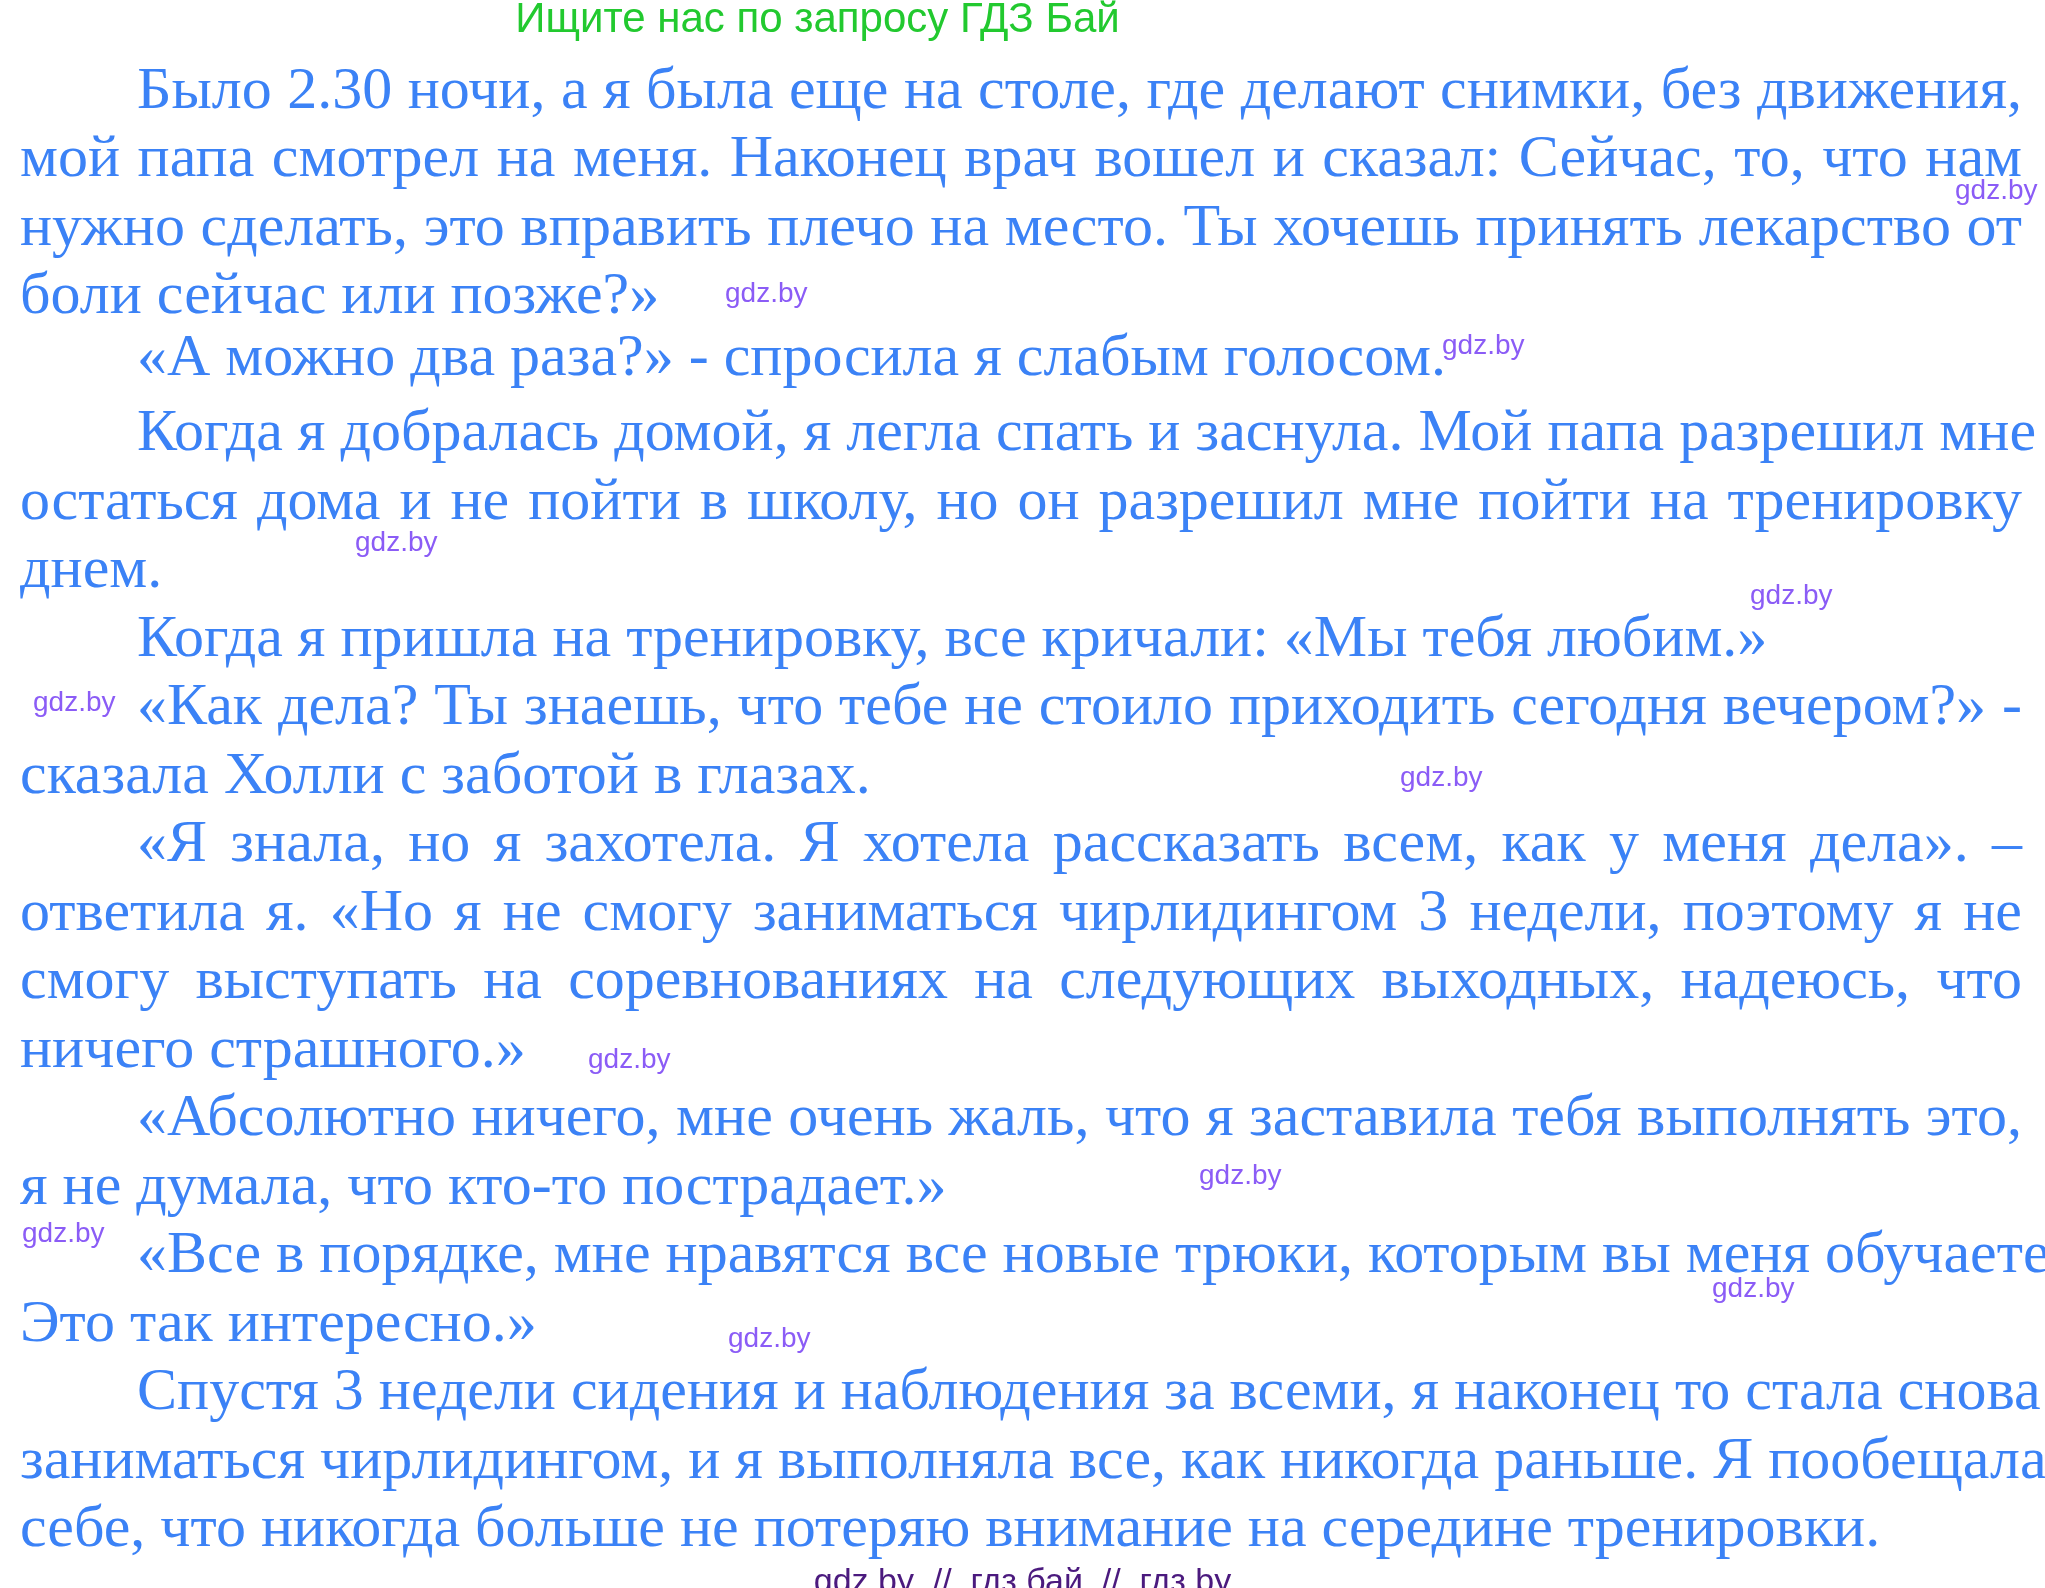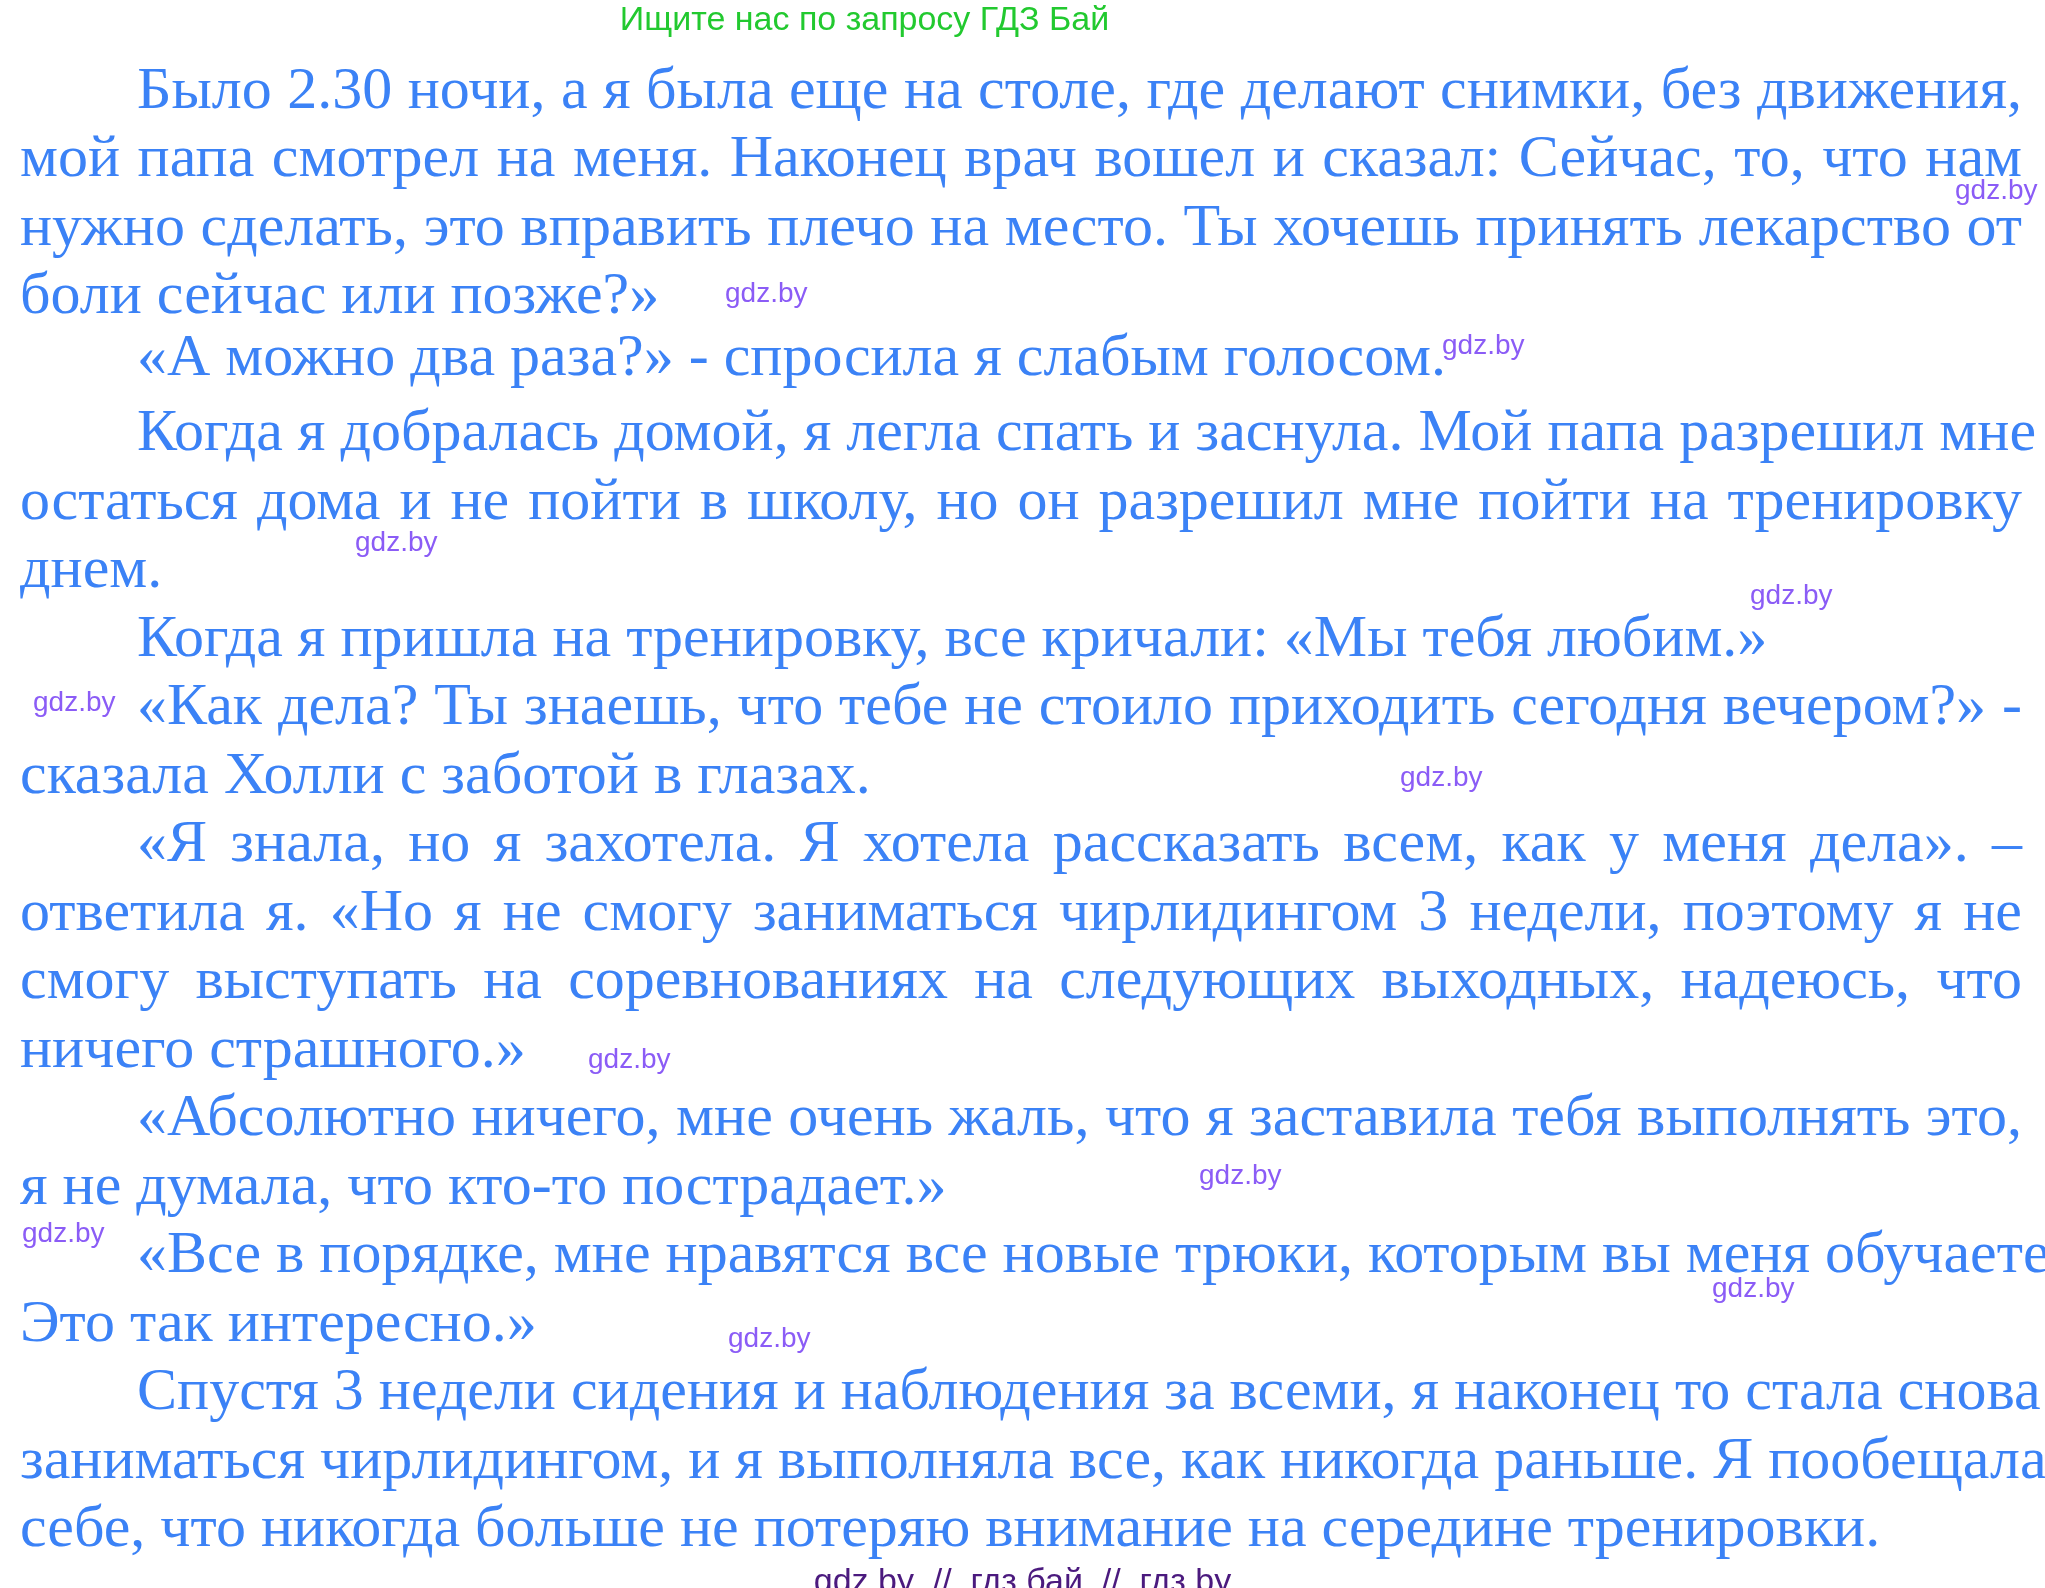--- a/index.html
+++ b/index.html
@@ -1,21 +1,20 @@
 <!DOCTYPE html>
 <html><head>
 <meta charset="utf-8">
 <style>
   html, body { margin:0; padding:0; background:#ffffff; }
   body { width:2045px; height:1588px; position:relative; overflow:hidden; }
   .header {
     position:absolute; left:0; top:0; width:1635px; text-align:center;
-    font-family:"Liberation Sans", sans-serif; font-size:34px; color:#22c92f;
+    font-family:"Liberation Sans", sans-serif; font-size:42px; color:#22c92f;
     line-height:36px;
-    padding-left:47px;
   }
   .footer {
     position:absolute; left:0; top:1560px; width:2045px; text-align:center;
     font-family:"Liberation Sans", sans-serif; font-size:34px; color:#4b1a7e;
     line-height:40px; white-space:pre;
   }
   .line {
     position:absolute; left:20px; width:2002px;
     font-family:"Liberation Serif", serif; font-size:60px; color:#3b82f6;
     line-height:60px; white-space:nowrap;

